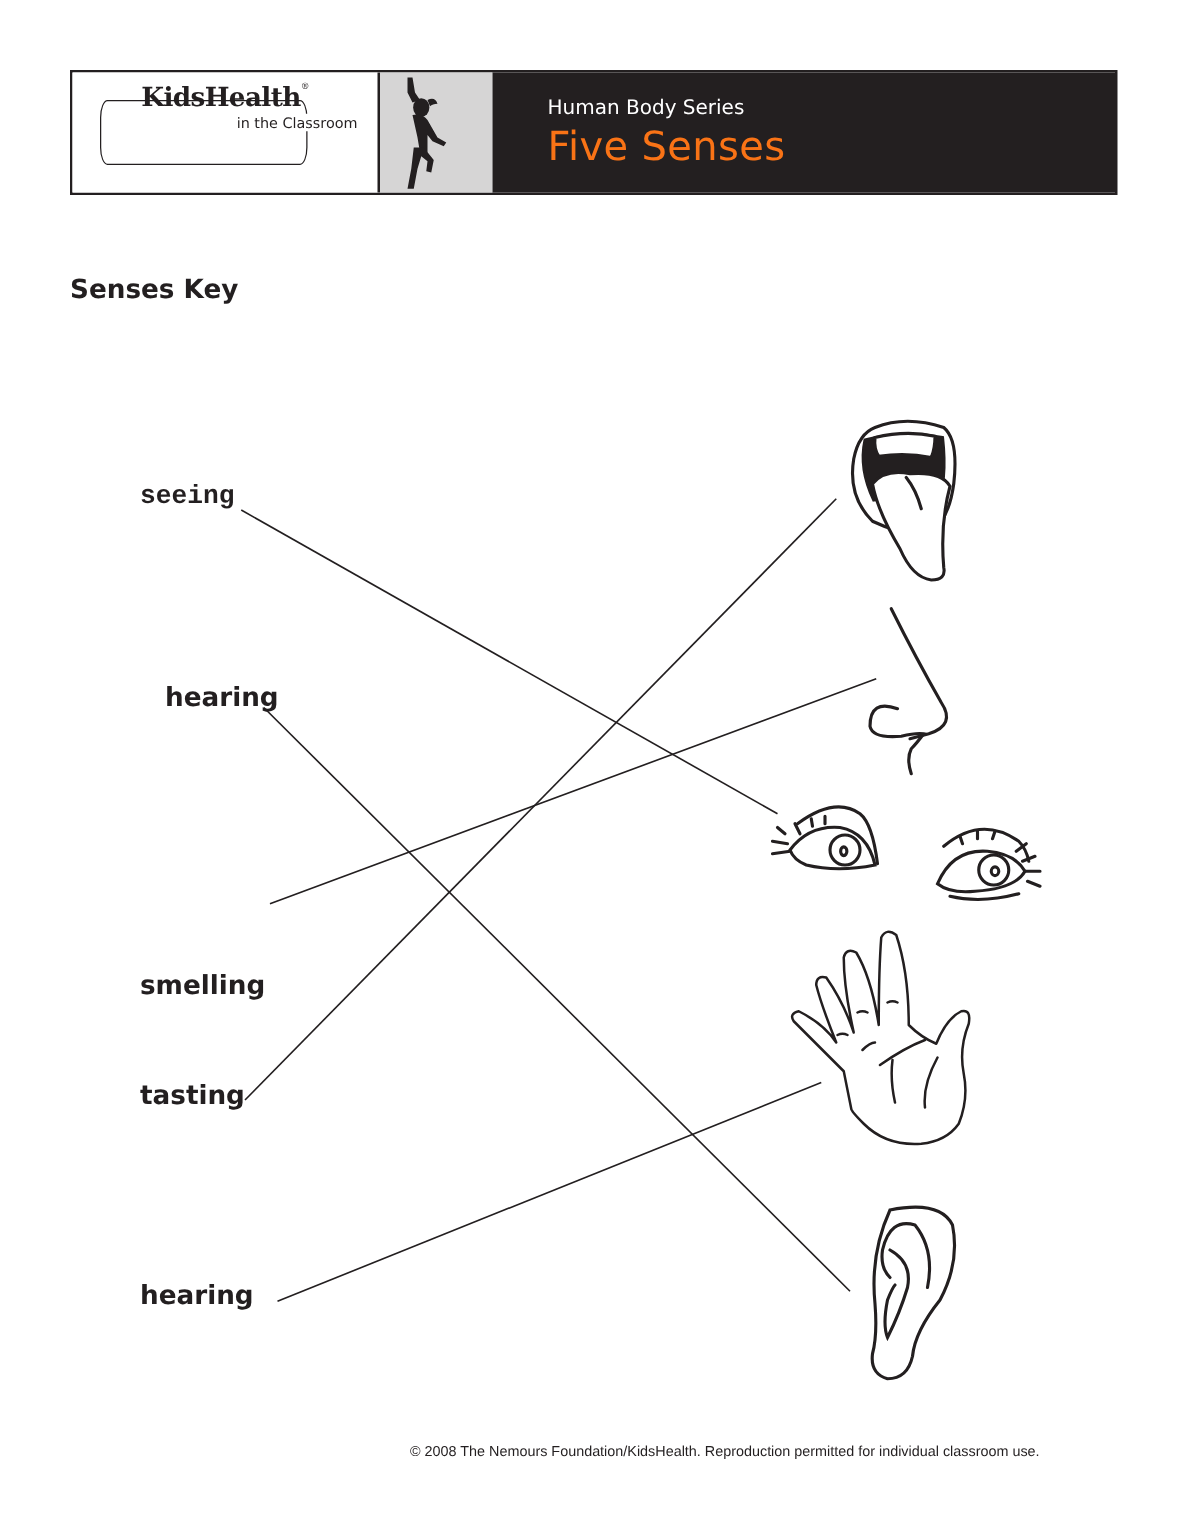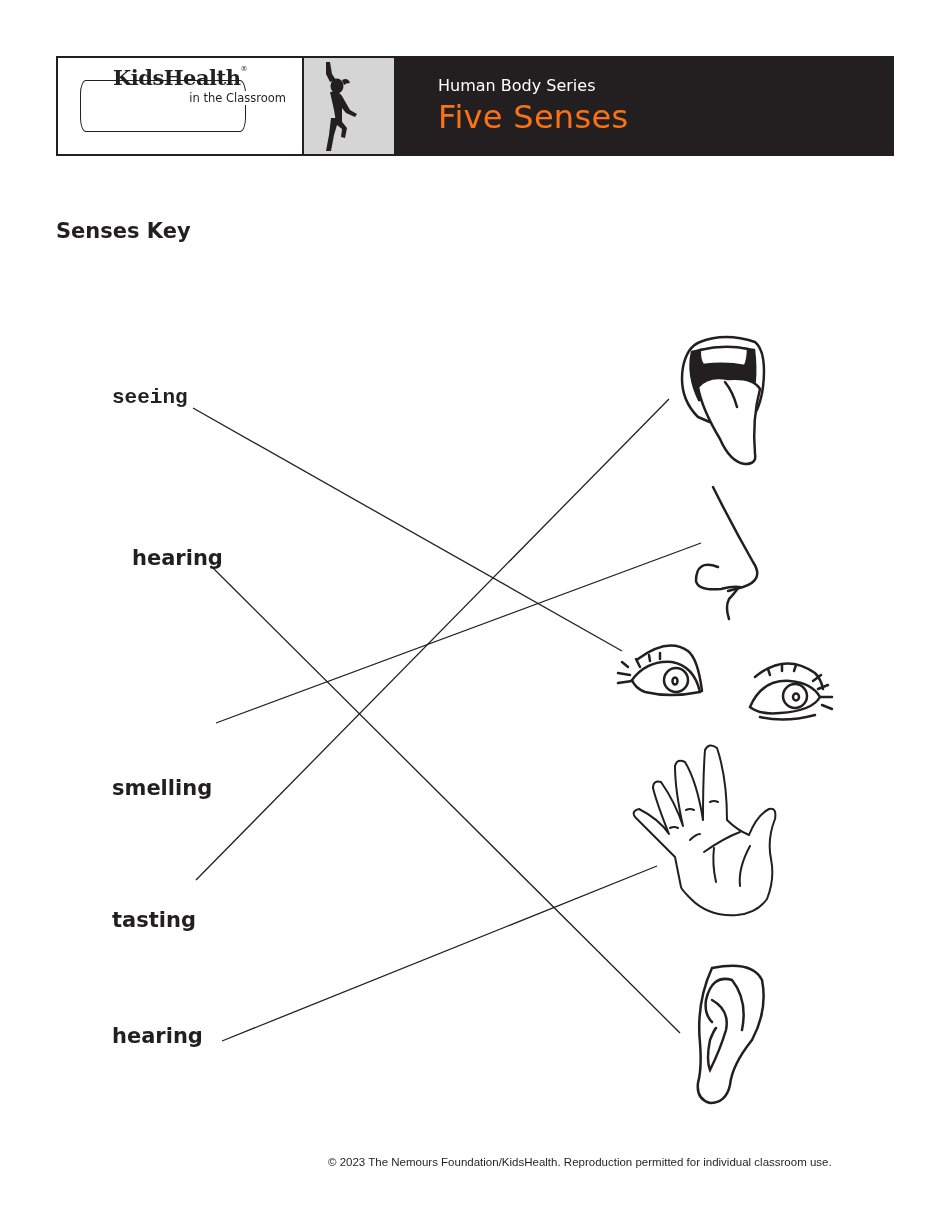--- a/index.html
+++ b/index.html
@@ -44,21 +44,21 @@
     <div class="series">Human Body Series</div>
     <div class="main-title">Five Senses</div>
   </div>
 </div>
 
 <div class="answer-key">Senses Key</div>
 
 <div class="sense" style="top:386px;font-family:Liberation Mono, monospace;">seeing</div>
 <div class="sense" style="top:546px;margin-left:20px;">hearing</div>
 <div class="sense" style="top:746px;margin-top:30px;">smelling</div>
-<div class="sense" style="top:908px;text-align:right;">tasting</div>
+<div class="sense" style="top:864px;text-align:right;">tasting</div>
 <div class="sense" style="top:1024px;">hearing</div>
 
 <svg class="lines" viewBox="0 0 950 1230">
   <g stroke="#231f20" stroke-width="1.3" fill="none">
     <line x1="193" y1="408" x2="622" y2="651"></line>
     <line x1="211" y1="566" x2="680" y2="1033"></line>
     <line x1="216" y1="723" x2="701" y2="543"></line>
     <line x1="196" y1="880" x2="669" y2="399"></line>
     <line x1="222" y1="1041" x2="657" y2="866"></line>
   </g>
@@ -105,13 +105,13 @@
 </svg>
 
 <svg class="pic" style="left:682px; top:960px;" width="90" height="145" viewBox="0 0 90 145">
   <g stroke="#231f20" stroke-width="2.5" fill="none" stroke-linecap="round">
     <path d="M30 8 q40 -8 50 12 q6 30 -10 60 q-20 25 -22 45 q-4 18 -20 18 q-14 -4 -12 -20 q4 -15 2 -40 q-4 -40 12 -75z"></path>
     <path d="M60 70 q6 -30 -10 -50 q-20 -6 -26 20 q-2 14 6 22"></path>
     <path d="M30 40 q18 10 14 30 q-6 20 -16 40 q-4 -10 0 -30 q4 -10 6 -12"></path>
   </g>
 </svg>
 
-<div class="footer">© 2023 The Nemours Foundation/KidsHealth. Reproduction permitted for individual classroom use.</div>
+<div class="footer">© 2008 The Nemours Foundation/KidsHealth. Reproduction permitted for individual classroom use.</div>
 
 </body></html>

